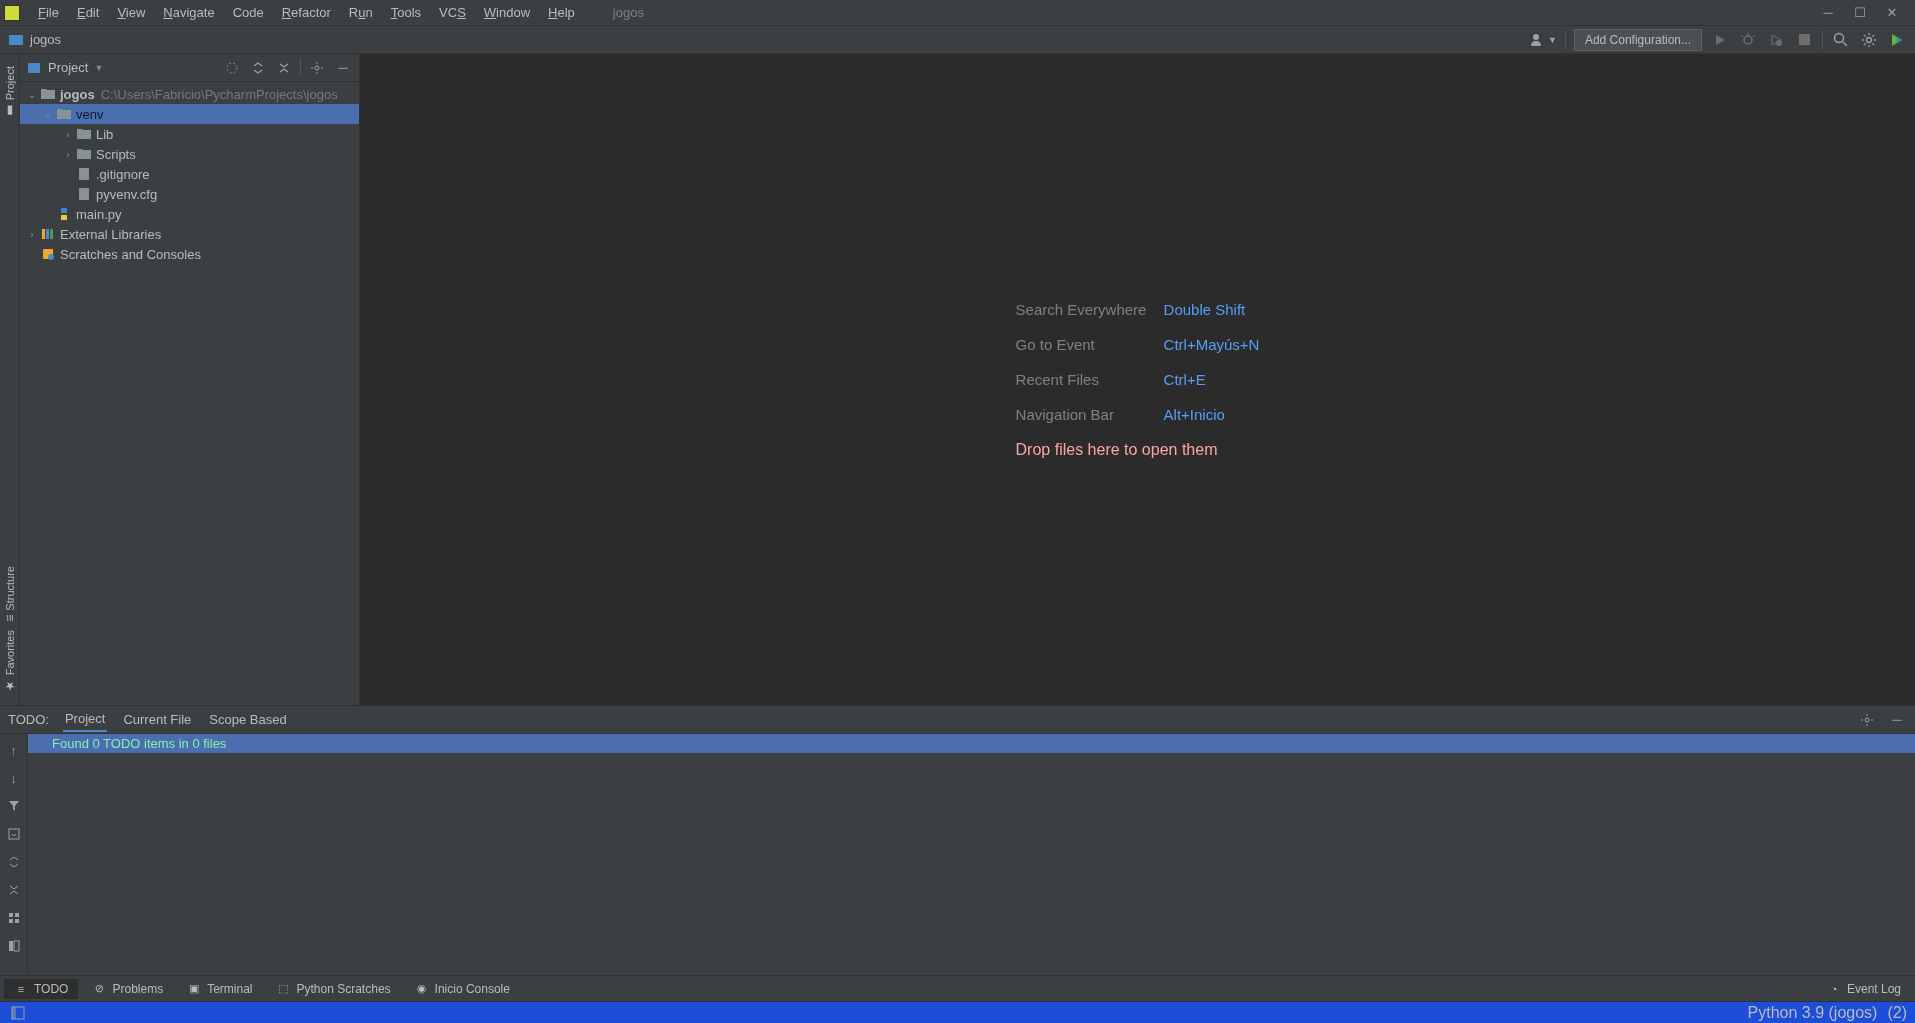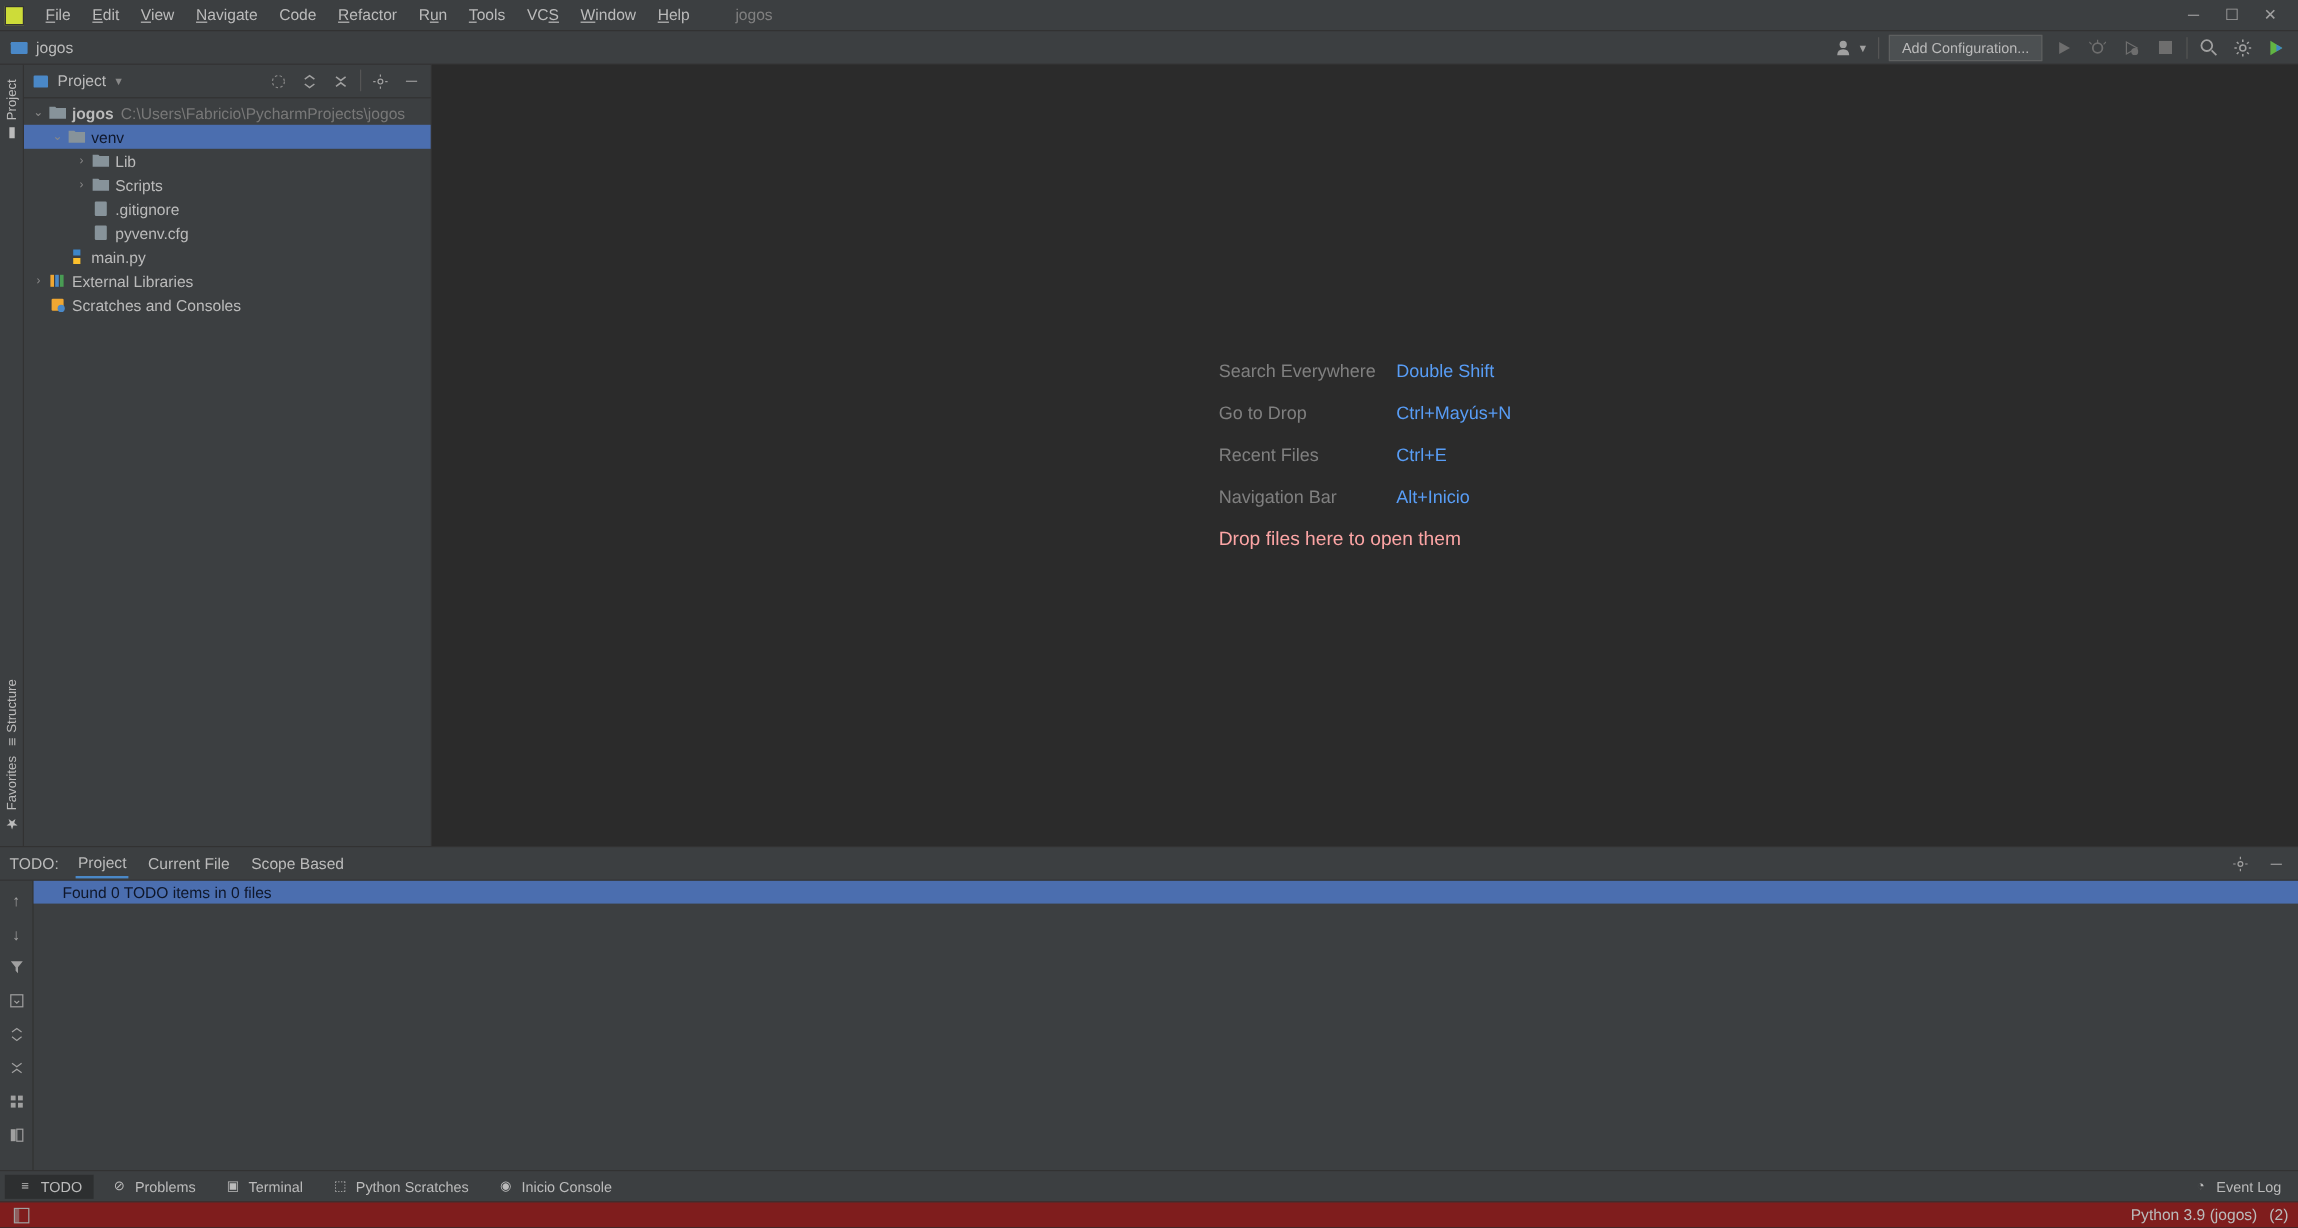--- a/index.html
+++ b/index.html
@@ -48,27 +48,27 @@
 .hint-key { color: #589df6; }
 .hint-drop { color: #fca5a5; font-size: 16px; }
 .todo-panel { background: #3c3f41; border-top: 1px solid #323232; display: flex; flex-direction: column; height: 270px; }
 .todo-tabs { height: 28px; display: flex; align-items: center; padding: 0 8px; border-bottom: 1px solid #323232; gap: 14px; }
 .todo-tab { cursor: pointer; padding: 4px 2px; color: #bbbbbb; }
 .todo-tab.active { border-bottom: 2px solid #4a88c7; }
 .todo-tabs-right { margin-left: auto; display: flex; gap: 10px; }
 .todo-body { flex: 1; display: flex; }
 .todo-gutter { width: 28px; background: #3c3f41; display: flex; flex-direction: column; align-items: center; padding-top: 6px; gap: 8px; border-right: 1px solid #323232; }
 .todo-content { flex: 1; }
-.todo-result { background: #4b6eaf; color: #0f172a; padding: 2px 24px; }
+.todo-result { background: #4b6eaf; color: #86efac; padding: 2px 24px; }
 .bottom-tabs { height: 26px; background: #3c3f41; border-top: 1px solid #323232; display: flex; align-items: center; padding: 0 4px; gap: 4px; }
 .btab { display: flex; align-items: center; gap: 6px; padding: 3px 10px; cursor: pointer; font-size: 12px; }
 .btab.active { background: #2d2f30; }
 .btab-icon { width: 14px; height: 14px; display: flex; align-items: center; justify-content: center; font-size: 11px; }
 .btab-right { margin-left: auto; display: flex; align-items: center; gap: 8px; }
-.statusbar { height: 22px; background: #7f1d1d; border-top: 1px solid #323232; display: flex; align-items: center; padding: 0 8px; font-size: 13px; }
+.statusbar { height: 22px; background: #1d4ed8; border-top: 1px solid #323232; display: flex; align-items: center; padding: 0 8px; font-size: 16px; }
 .status-right { margin-left: auto; display: flex; align-items: center; gap: 10px; }
 svg { display: block; }
 .folder-icon { fill: #87939a; }
 </style>
 </head>
 <body>
 
 <div class="titlebar">
   <div class="app-icon"></div>
   <div class="menu-items">
@@ -297,21 +297,21 @@
     </div>
   </div>
 
   <div class="editor">
     <div class="empty-hints">
       <div class="hint-row">
           <span class="hint-label">Search Everywhere</span>
           <span class="hint-key">Double Shift</span>
         </div>
       <div class="hint-row">
-          <span class="hint-label">Go to Drop</span>
+          <span class="hint-label">Go to Event</span>
           <span class="hint-key">Ctrl+Mayús+N</span>
         </div>
       <div class="hint-row">
           <span class="hint-label">Recent Files</span>
           <span class="hint-key">Ctrl+E</span>
         </div>
       <div class="hint-row">
           <span class="hint-label">Navigation Bar</span>
           <span class="hint-key">Alt+Inicio</span>
         </div>

